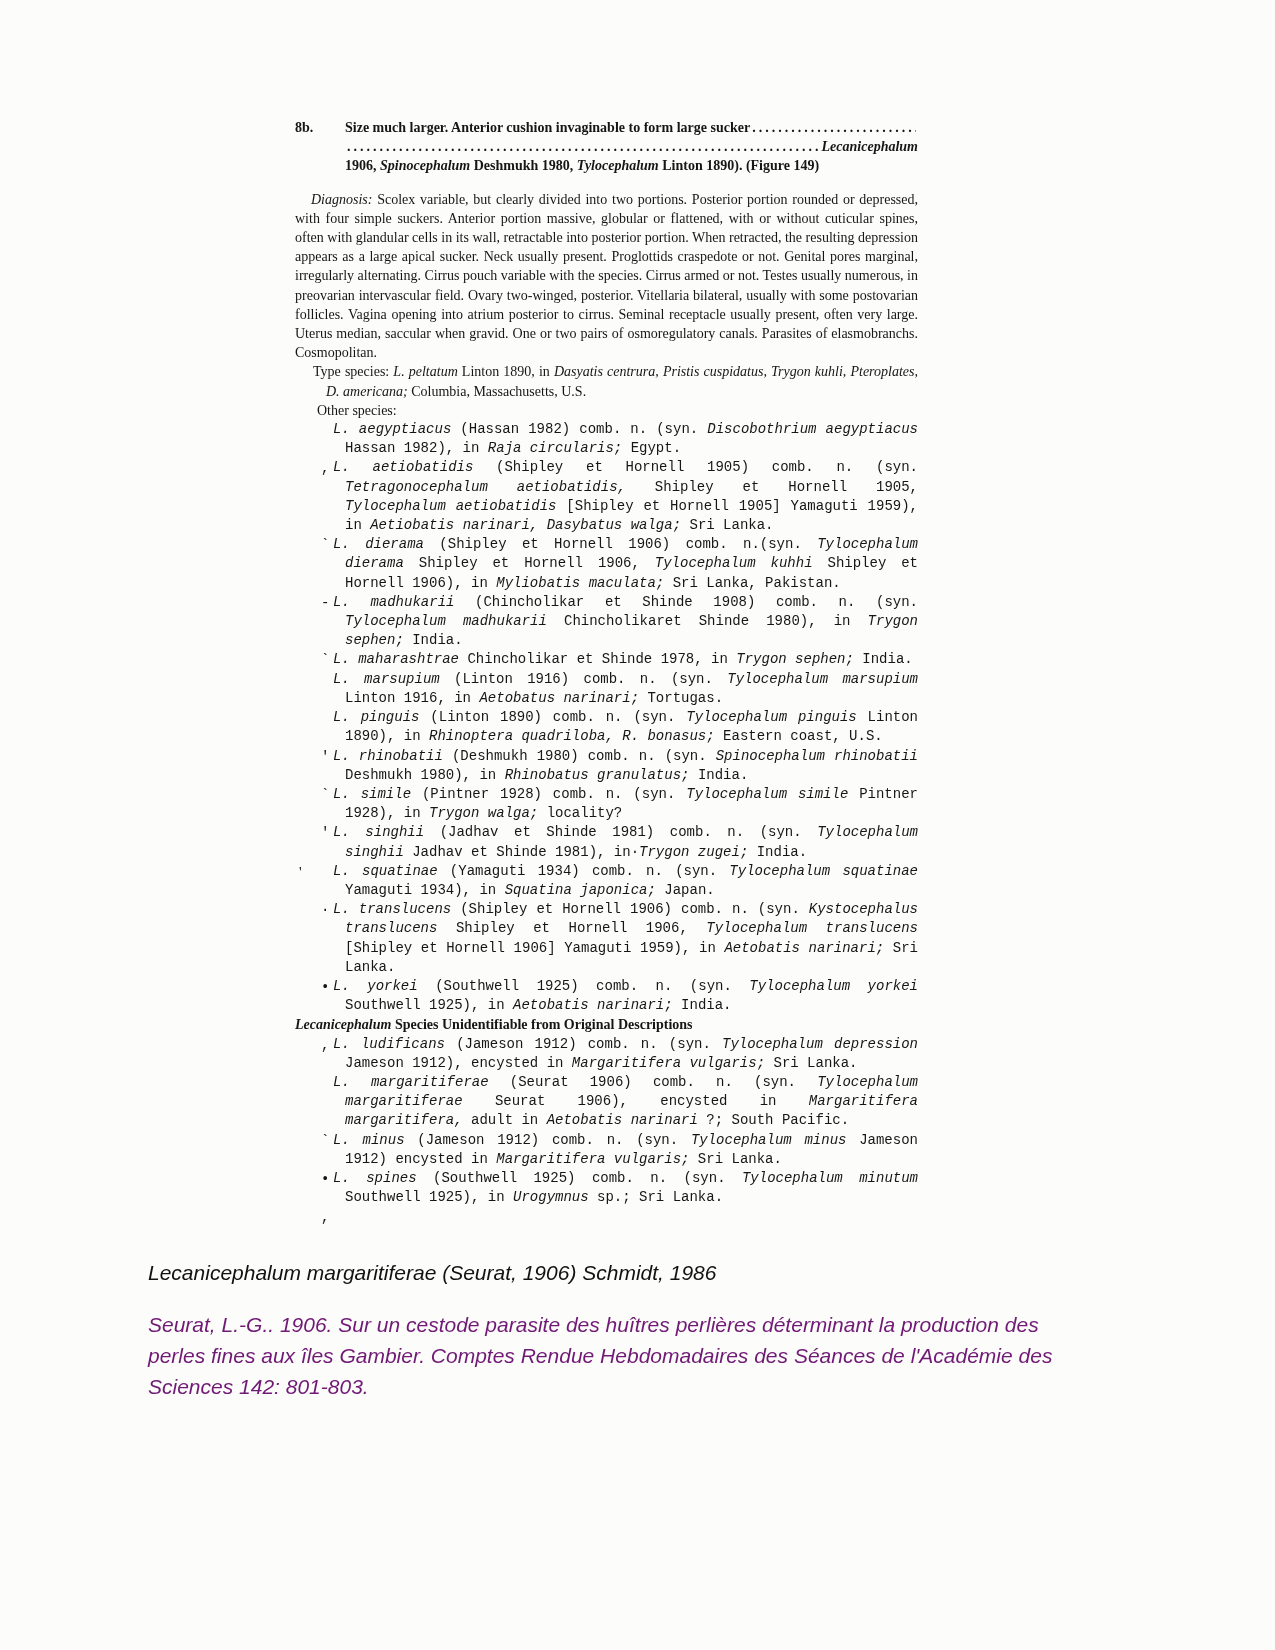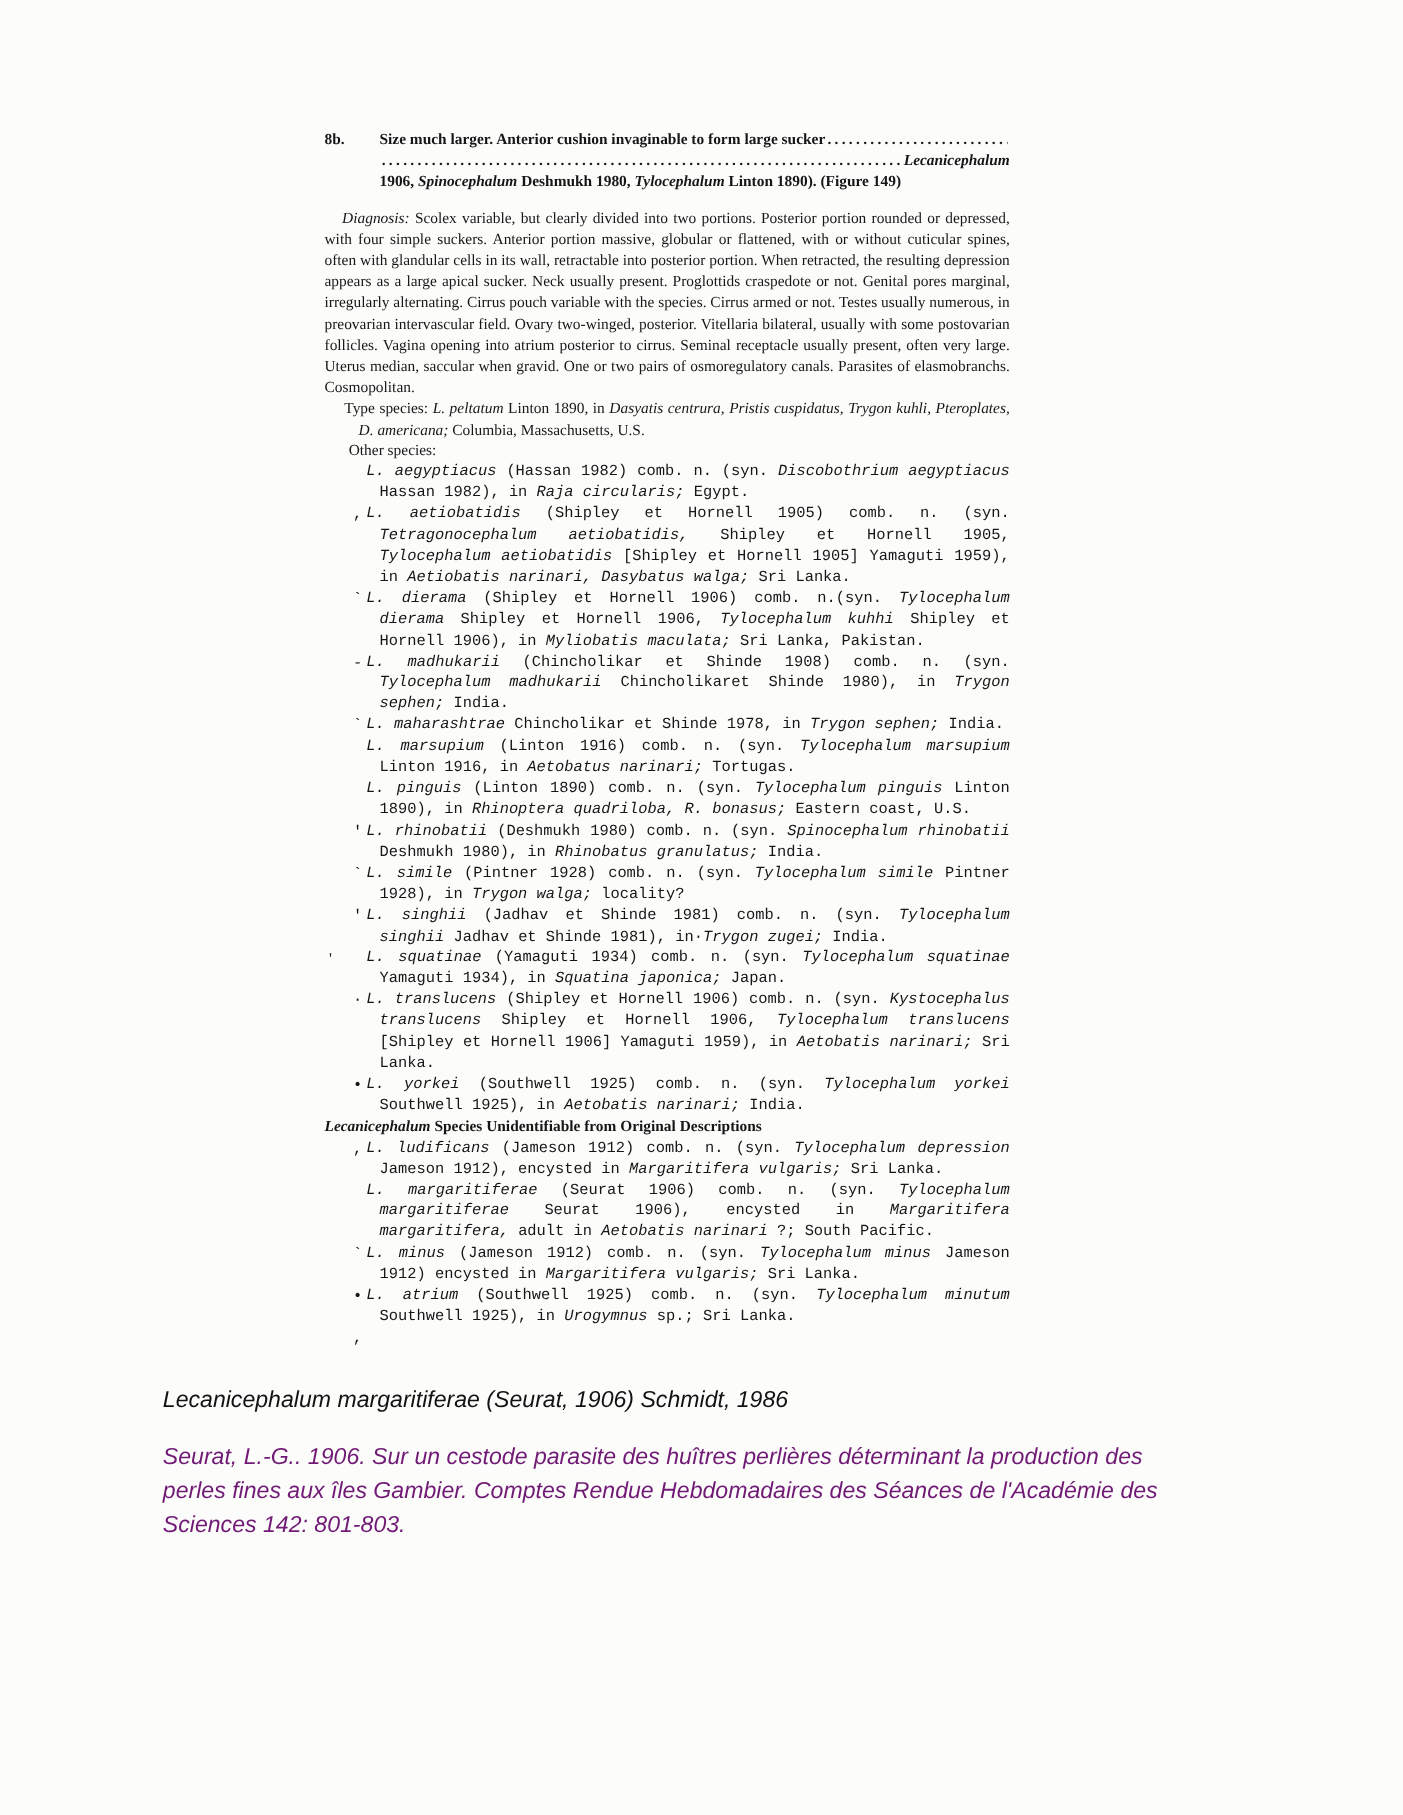--- a/index.html
+++ b/index.html
@@ -135,21 +135,21 @@
 
   <p class="species-entry">
     <span class="mark"></span><span class="entry-text"><span style="font-style: italic;">L. margaritiferae</span><span> (Seurat 1906) comb. n. (syn. </span><span style="font-style: italic;">Tylocephalum margaritiferae</span><span> Seurat 1906), encysted in </span><span style="font-style: italic;">Margaritifera margaritifera,</span><span> adult in </span><span style="font-style: italic;">Aetobatis narinari</span><span> ?; South Pacific.</span></span>
   </p>
 
   <p class="species-entry">
     <span class="mark">`</span><span class="entry-text"><span style="font-style: italic;">L. minus</span><span> (Jameson 1912) comb. n. (syn. </span><span style="font-style: italic;">Tylocephalum minus</span><span> Jameson 1912) encysted in </span><span style="font-style: italic;">Margaritifera vulgaris;</span><span> Sri Lanka.</span></span>
   </p>
 
   <p class="species-entry">
-    <span class="mark">•</span><span class="entry-text"><span style="font-style: italic;">L. atrium</span><span> (Southwell 1925) comb. n. (syn. </span><span style="font-style: italic;">Tylocephalum minutum</span><span> Southwell 1925), in </span><span style="font-style: italic;">Urogymnus</span><span> sp.; Sri Lanka.</span></span>
+    <span class="mark">•</span><span class="entry-text"><span style="font-style: italic;">L. spines</span><span> (Southwell 1925) comb. n. (syn. </span><span style="font-style: italic;">Tylocephalum minutum</span><span> Southwell 1925), in </span><span style="font-style: italic;">Urogymnus</span><span> sp.; Sri Lanka.</span></span>
   </p>
 
   <p class="species-entry">
     <span class="mark">,</span>
   </p>
 </div>
 
   </div>
 
   <div class="stray-mark">'</div>

